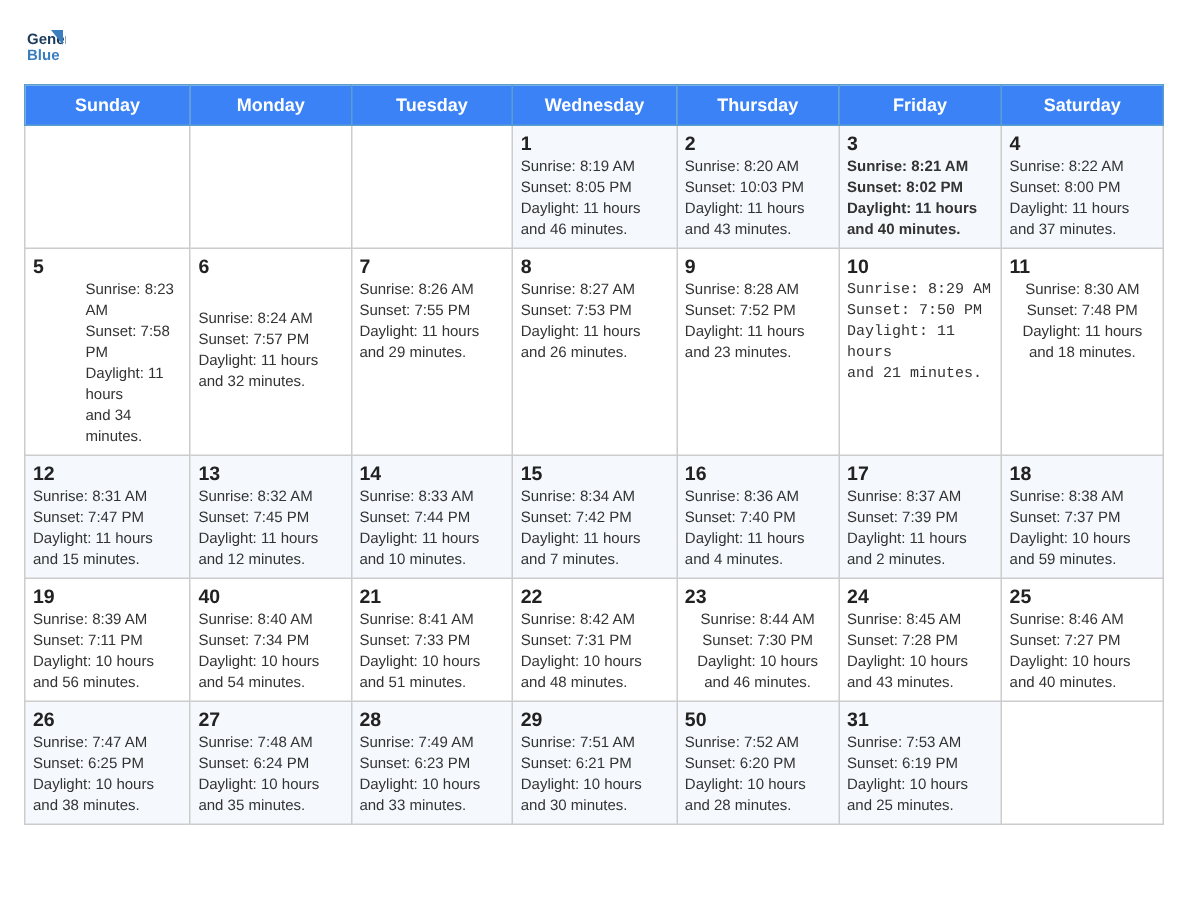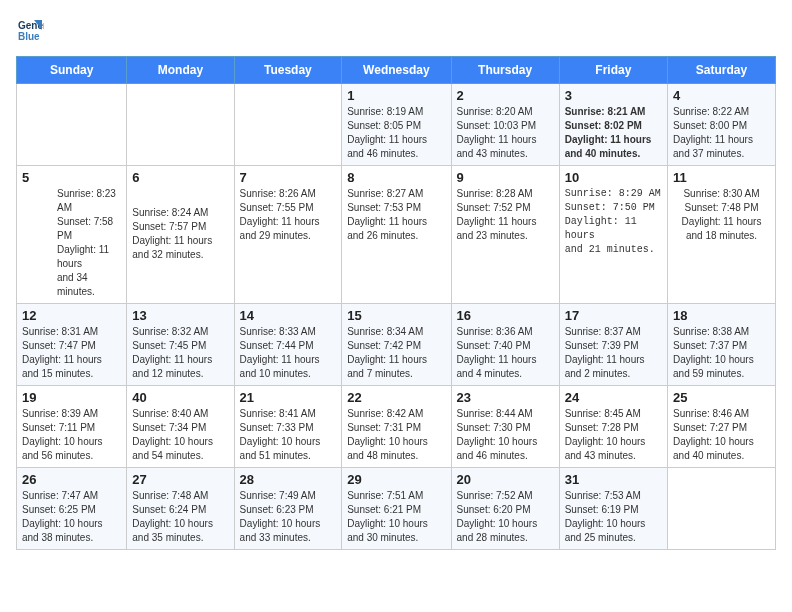--- a/index.html
+++ b/index.html
@@ -287,21 +287,21 @@
         </td>
         <td>
           <span class="day-num">22</span>
           <div class="day-info" style="white-space: pre-line;">Sunrise: 8:42 AM
 Sunset: 7:31 PM
 Daylight: 10 hours
 and 48 minutes.</div>
         </td>
         <td>
           <span class="day-num">23</span>
-          <div class="day-info" style="white-space: pre-line;">Sunrise: 8:44 AM
+          <div class="day-info" style="white-space: pre-line; text-align: center;">Sunrise: 8:44 AM
 Sunset: 7:30 PM
 Daylight: 10 hours
 and 46 minutes.</div>
         </td>
         <td>
           <span class="day-num">24</span>
           <div class="day-info" style="white-space: pre-line;">Sunrise: 8:45 AM
 Sunset: 7:28 PM
 Daylight: 10 hours
 and 43 minutes.</div>
@@ -337,21 +337,21 @@
 and 33 minutes.</div>
         </td>
         <td>
           <span class="day-num">29</span>
           <div class="day-info" style="white-space: pre-line;">Sunrise: 7:51 AM
 Sunset: 6:21 PM
 Daylight: 10 hours
 and 30 minutes.</div>
         </td>
         <td>
-          <span class="day-num">20</span>
+          <span class="day-num">50</span>
           <div class="day-info" style="white-space: pre-line;">Sunrise: 7:52 AM
 Sunset: 6:20 PM
 Daylight: 10 hours
 and 28 minutes.</div>
         </td>
         <td>
           <span class="day-num">31</span>
           <div class="day-info" style="white-space: pre-line;">Sunrise: 7:53 AM
 Sunset: 6:19 PM
 Daylight: 10 hours

